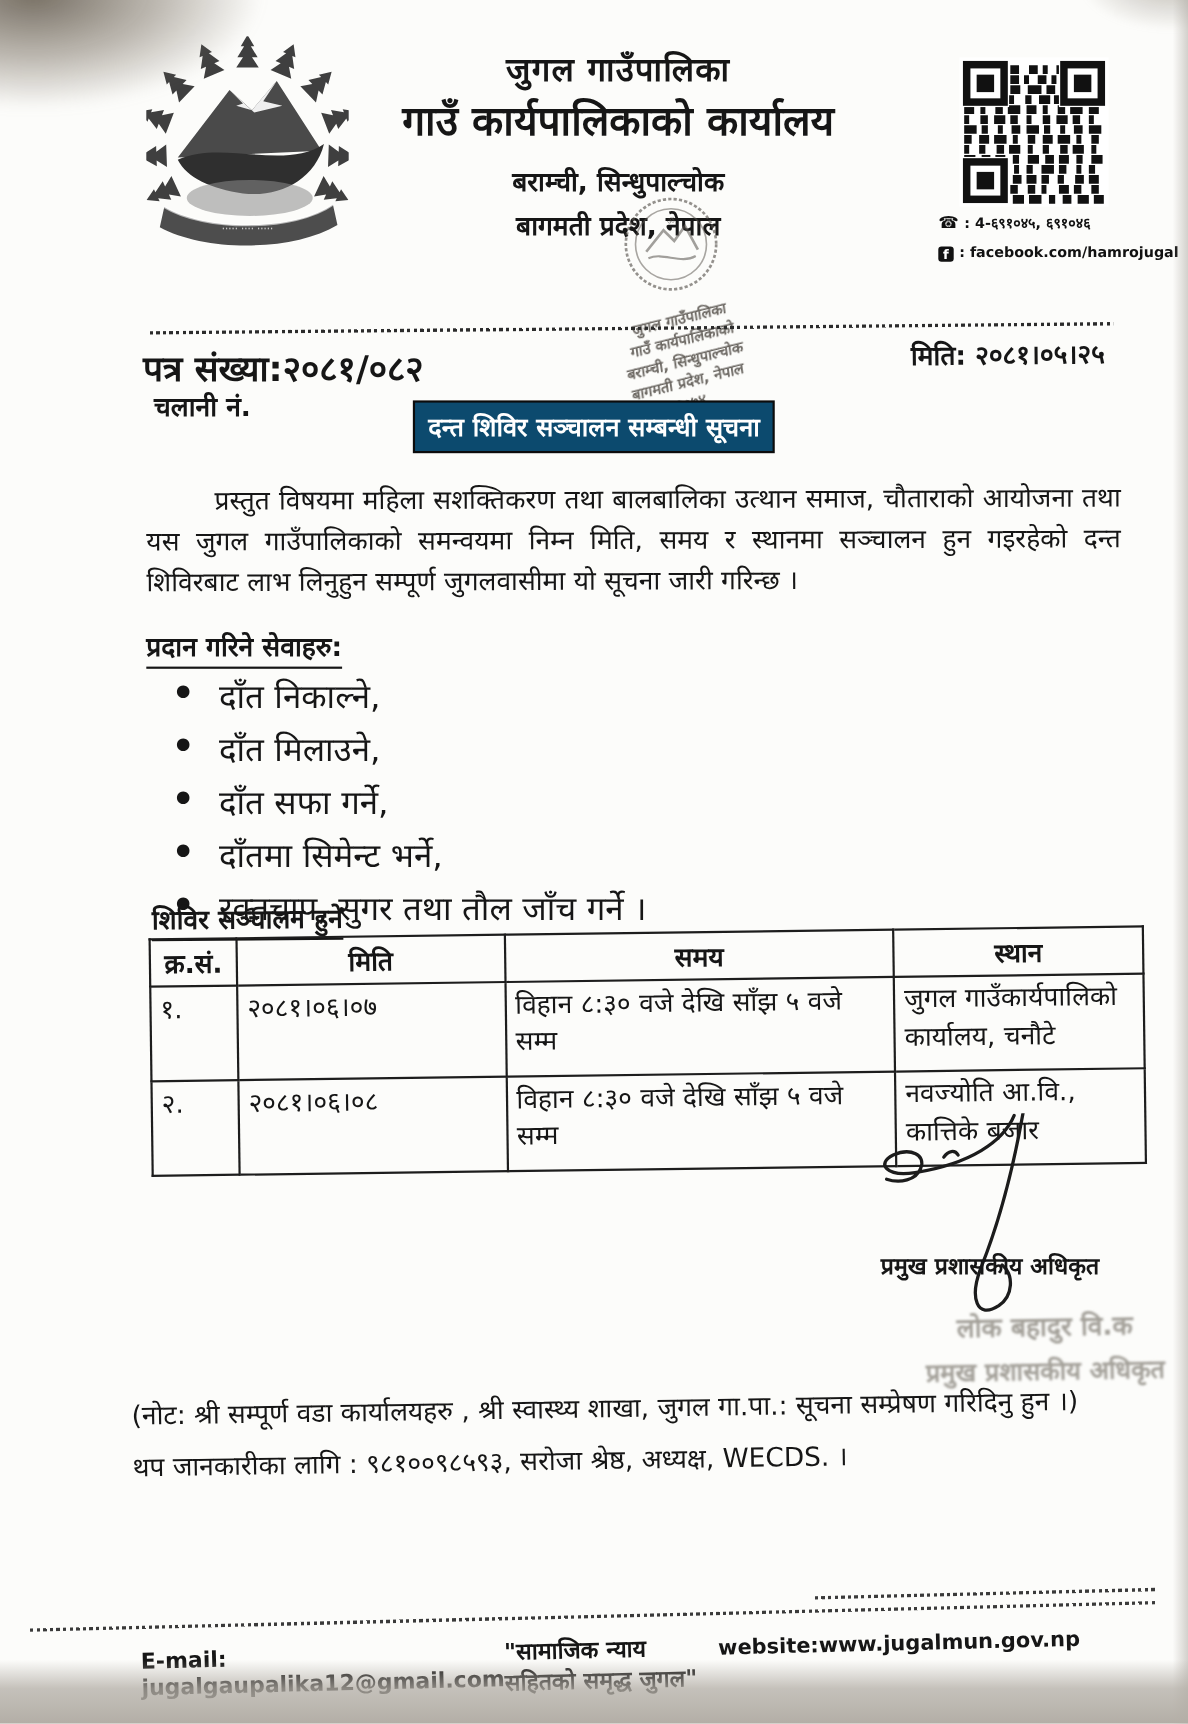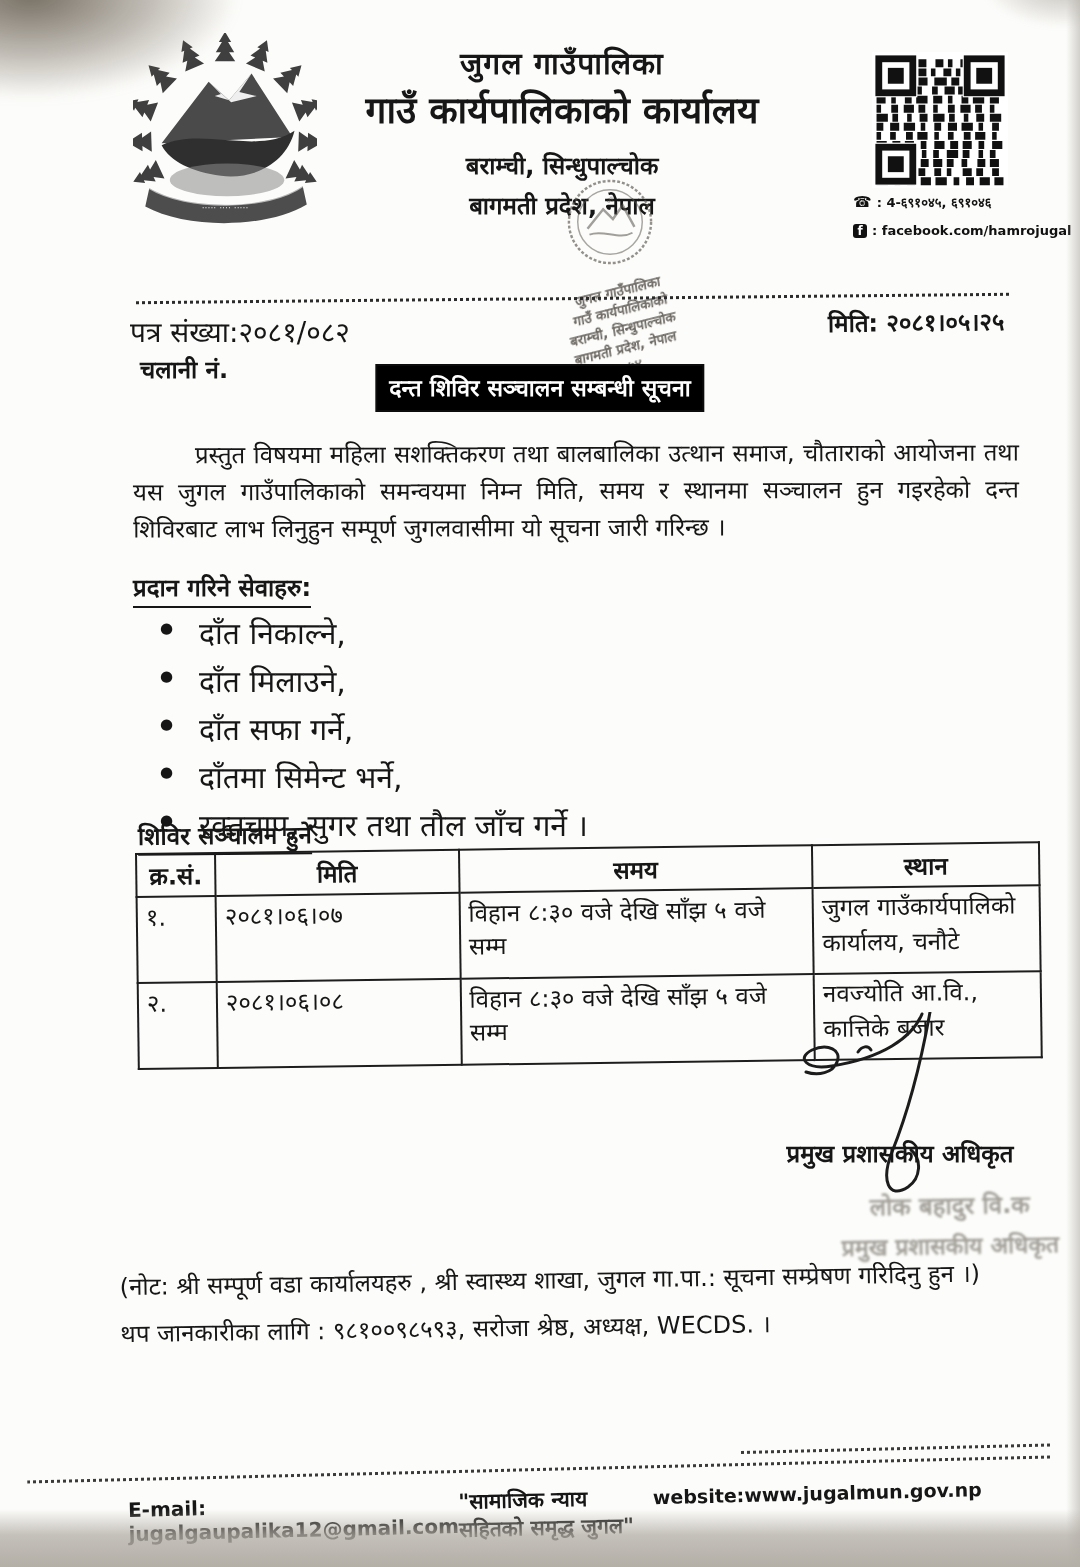--- a/index.html
+++ b/index.html
@@ -35,26 +35,26 @@
   .fb-glyph{display:inline-block;width:14px;height:14px;background:#111;color:#fff;border-radius:3px;
     font-size:12px;font-weight:bold;text-align:center;line-height:14px;}
   .fb-glyph::after{content:"f";}
   
   .stamp-emblem{position:absolute;left:566px;top:178px;width:88px;height:88px;opacity:.8;}
   .stamp-text{position:absolute;left:498px;top:282px;width:250px;transform:rotate(-14deg) skewX(-6deg);
     color:rgba(92,88,82,.9);font-size:13.5px;line-height:19px;text-align:center;filter:blur(.4px);font-weight:bold;}
   
   .divider-top{position:absolute;left:136px;top:297px;width:876px;height:3px;transform:rotate(-0.55deg);
     background:repeating-linear-gradient(90deg,#2b2b2b 0 3px,transparent 3px 6px);}
-  .letter-no{position:absolute;left:130px;top:312px;font-size:28px;font-weight:normal;}
+  .letter-no{position:absolute;left:130px;top:312px;font-size:32px;font-weight:bold;}
   .chalani{position:absolute;left:140px;top:352px;font-size:24px;font-weight:bold;}
   .date{position:absolute;left:828px;top:305px;font-size:24px;font-weight:bold;transform:rotate(-0.6deg);}
   
   .title-band{position:absolute;left:540px;top:366px;transform:translateX(-50%);
-    background:#000000;color:#fff;font-size:23px;font-weight:bold;padding:5px 12px 7px;white-space:nowrap;
+    background:#0c4a6e;color:#fff;font-size:23px;font-weight:bold;padding:5px 12px 7px;white-space:nowrap;
     box-shadow:0 0 0 2px #0c0c0c;}
   
   .body-par{position:absolute;left:133px;top:436px;width:886px;font-size:24px;line-height:37px;
     text-align:justify;text-indent:62px;font-weight:500;transform:rotate(-0.2deg);}
   
   .svc-head{position:absolute;left:133px;top:570px;font-size:24px;font-weight:bold;}
   .svc-head span{display:inline-block;border-bottom:2.5px solid #161616;padding-bottom:3px;}
   .svc-list{position:absolute;left:160px;top:612px;width:600px;}
   .svc-item{font-size:30px;font-weight:500;height:48px;display:flex;align-items:flex-start;}
   .svc-item::before{content:"●";font-size:15px;margin:7px 26px 0 0;}
@@ -68,21 +68,21 @@
   td.c-sn{width:62px;}
   td.c-date{width:240px;}
   td.c-time{width:360px;}
   td.c-place{width:215px;line-height:35px;}
   table.sched td{height:80px;}
   table.sched tr.hdr th{height:auto;}
   
   .sig-scribble{position:absolute;left:762px;top:1012px;width:230px;height:195px;}
   .sig-block{position:absolute;left:740px;top:1130px;width:320px;text-align:center;}
   .sig-name{font-size:26px;font-weight:bold;}
-  .sig-title{font-size:24px;font-weight:bold;margin-top:6px;white-space:nowrap;}
+  .sig-title{font-size:21px;font-weight:bold;margin-top:6px;white-space:nowrap;}
   .sig-ghost{position:absolute;left:800px;top:1188px;width:300px;text-align:center;color:#a29f98;
     transform:rotate(-1deg);filter:blur(1.1px);}
   .sig-ghost .g1{font-size:24px;font-weight:bold;}
   .sig-ghost .g2{font-size:23px;font-weight:bold;margin-top:8px;}
   
   .note{position:absolute;left:120px;top:1262px;width:920px;transform:rotate(-0.9deg);font-weight:500;}
   .note-l1{font-size:24px;}
   .note-l2{font-size:24px;margin-top:14px;}
   
   .footer{position:absolute;left:28px;top:1468px;width:1024px;transform:rotate(-1.4deg);}

